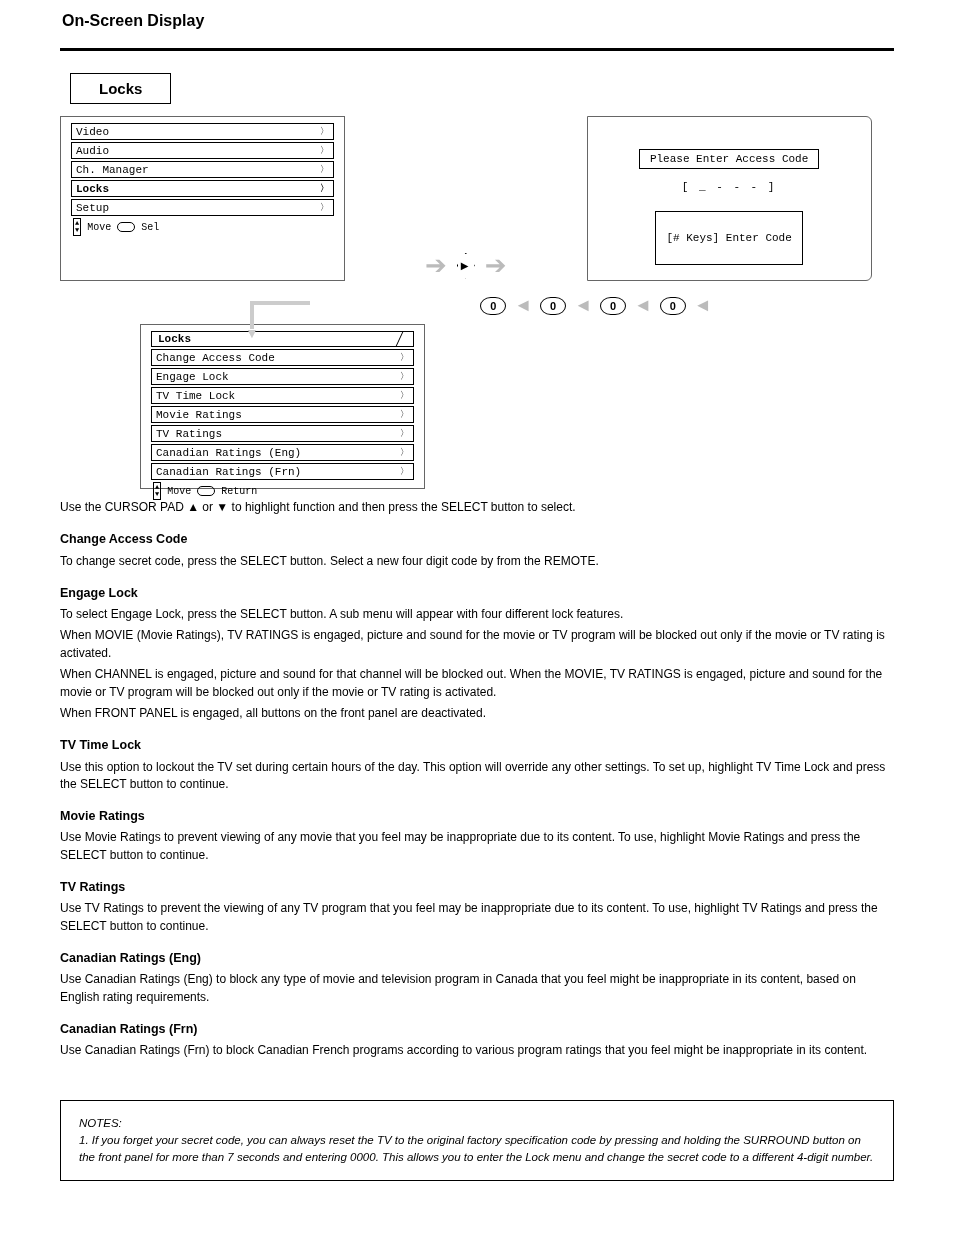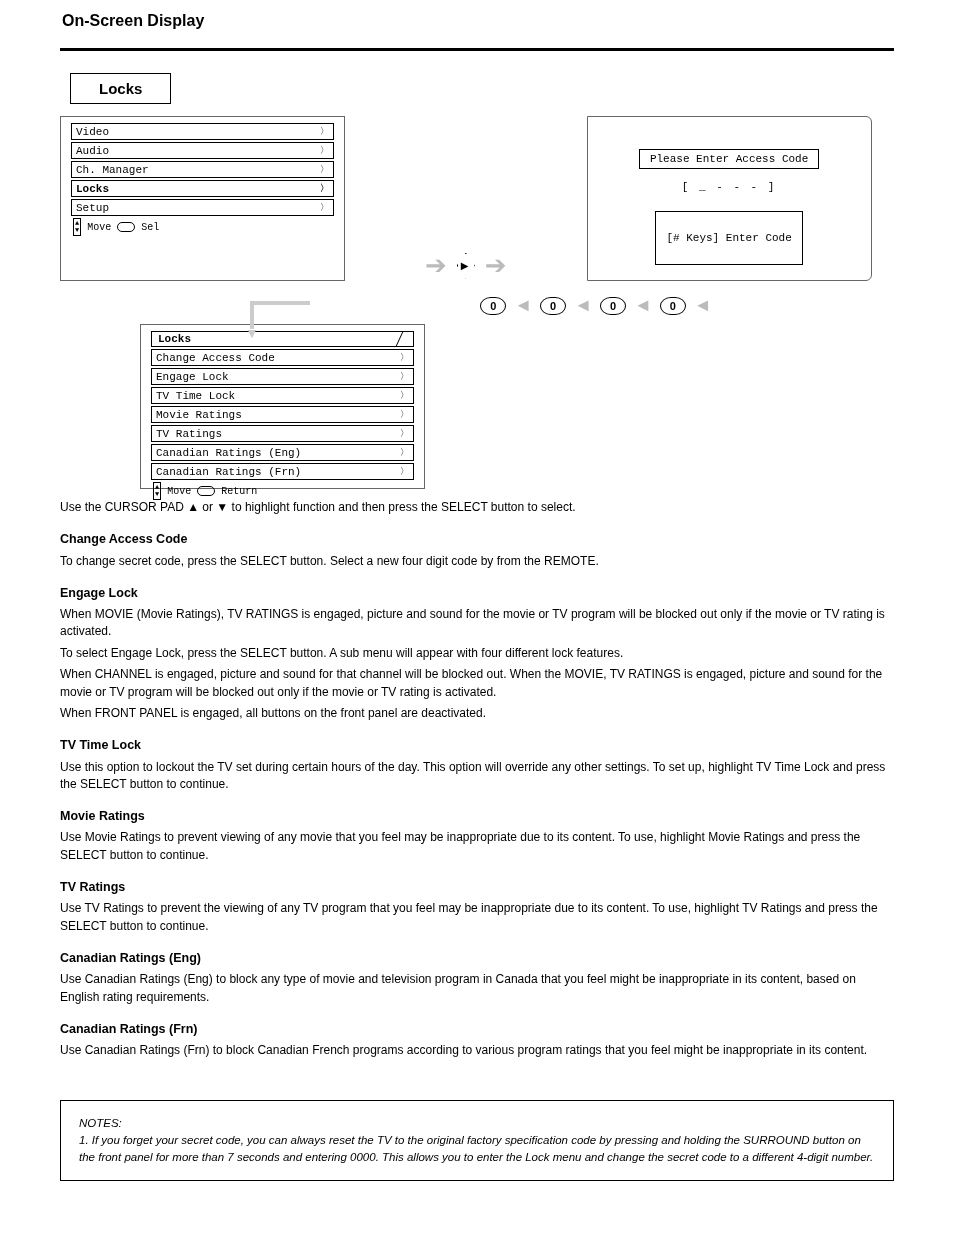--- a/index.html
+++ b/index.html
@@ -160,22 +160,22 @@
     </div>
   </div>
 
   <p class="instr" style="margin-top:10px;">Use the CURSOR PAD ▲ or ▼ to highlight function and then press the SELECT button to select.</p>
 
   <div class="instr">
     <h4 class="sub">Change Access Code</h4>
     <p>To change secret code, press the SELECT button. Select a new four digit code by from the REMOTE.</p>
 
     <h4 class="sub">Engage Lock</h4>
+    <p>To select Engage Lock, press the SELECT button. A sub menu will appear with four different lock features.</p>
     <p>When MOVIE (Movie Ratings), TV RATINGS is engaged, picture and sound for the movie or TV program will be blocked out only if the movie or TV rating is activated.</p>
-    <p>To select Engage Lock, press the SELECT button. A sub menu will appear with four different lock features.</p>
     <p>When CHANNEL is engaged, picture and sound for that channel will be blocked out. When the MOVIE, TV RATINGS is engaged, picture and sound for the movie or TV program will be blocked out only if the movie or TV rating is activated.</p>
     <p>When FRONT PANEL is engaged, all buttons on the front panel are deactivated.</p>
 
     <h4 class="sub">TV Time Lock</h4>
     <p>Use this option to lockout the TV set during certain hours of the day. This option will override any other settings. To set up, highlight TV Time Lock and press the SELECT button to continue.</p>
 
     <h4 class="sub">Movie Ratings</h4>
     <p>Use Movie Ratings to prevent viewing of any movie that you feel may be inappropriate due to its content. To use, highlight Movie Ratings and press the SELECT button to continue.</p>
 
     <h4 class="sub">TV Ratings</h4>

